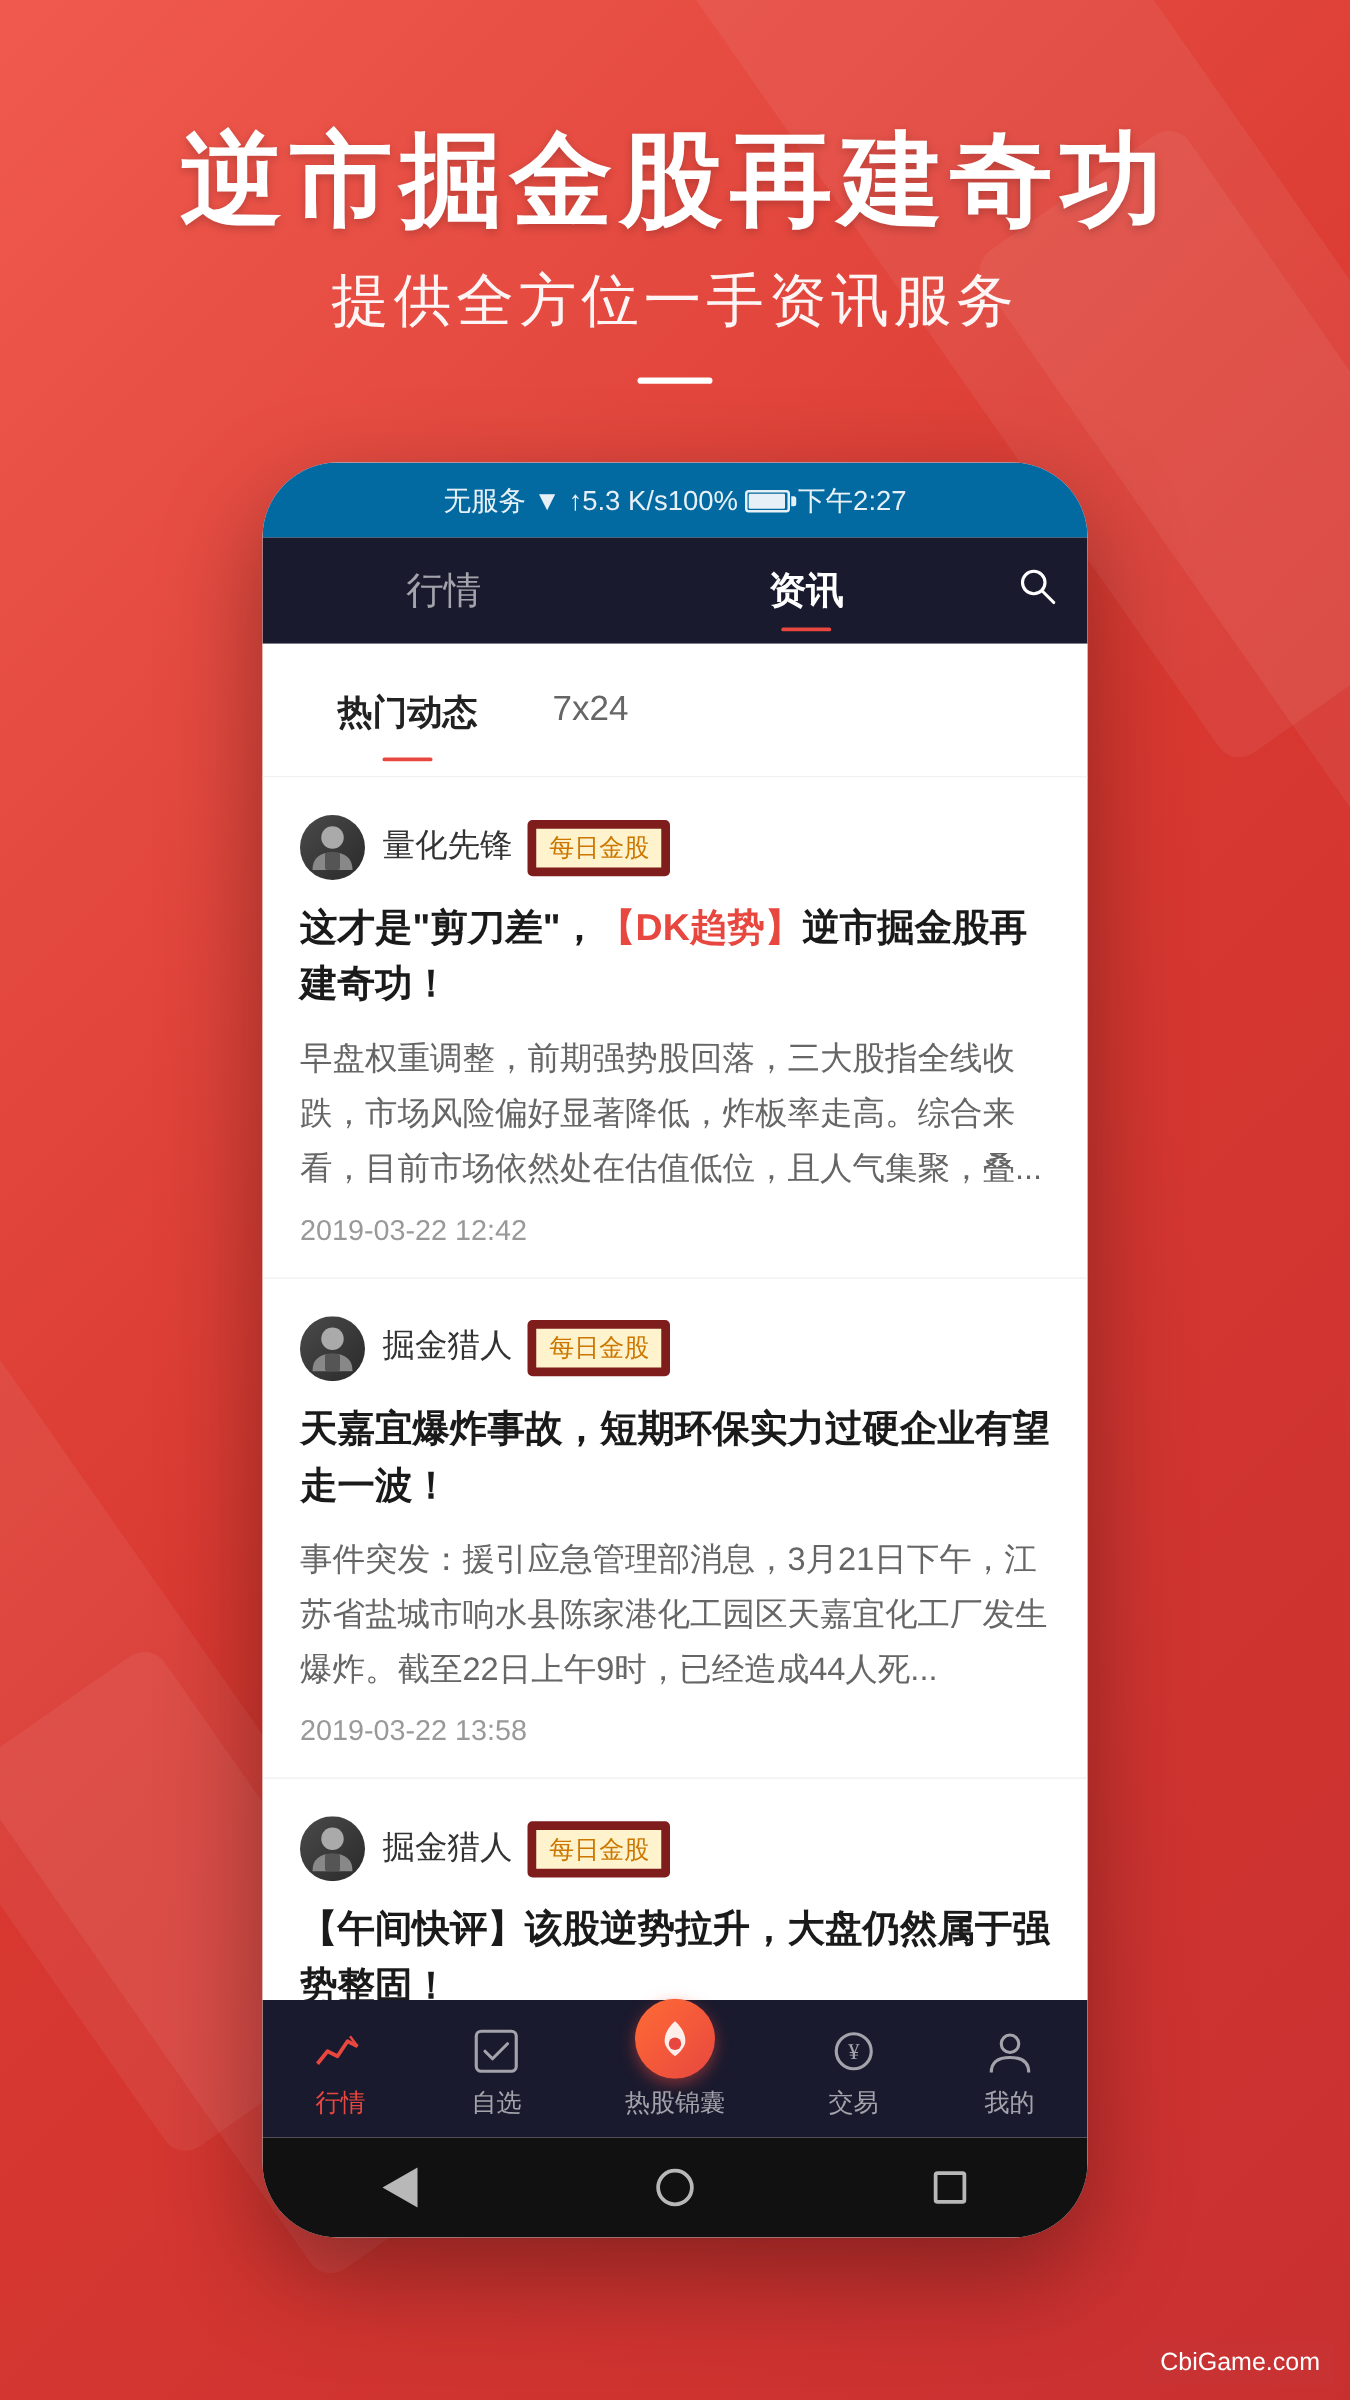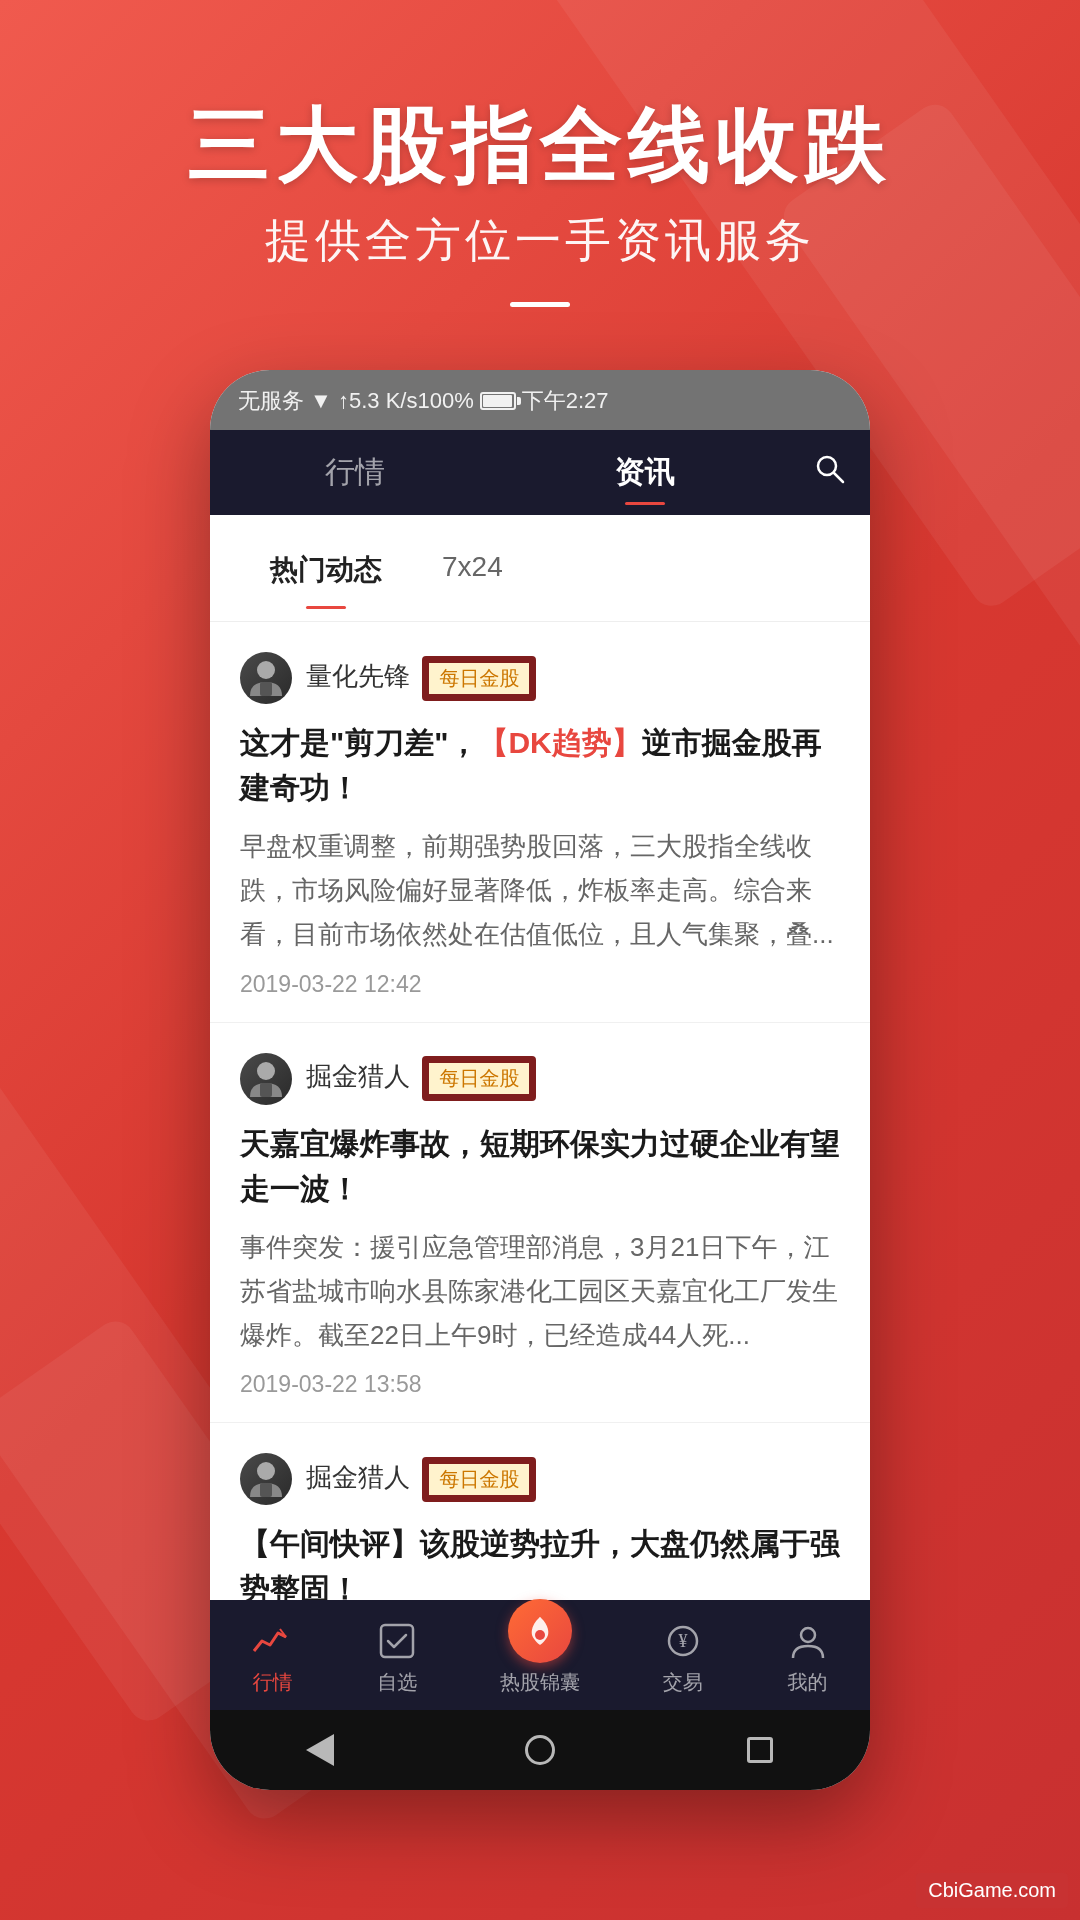--- a/index.html
+++ b/index.html
@@ -80,24 +80,24 @@
       background: white;
       border-radius: 60px;
       overflow: hidden;
       box-shadow: 0 30px 80px rgba(0,0,0,0.35);
       display: flex;
       flex-direction: column;
     }
 
     
     .status-bar {
-      background: #737373;
+      background: #0369a1;
       padding: 16px 28px 14px;
       display: flex;
-      justify-content: flex-start;
+      justify-content: center;
       align-items: center;
       flex-shrink: 0;
     }
     .status-left {
       font-size: 22px;
       color: white;
       opacity: 0.9;
     }
     .status-center {
       font-size: 22px;
@@ -395,21 +395,21 @@
 <body>
 
 <div class="bg-layer">
   <div class="bg-stripe bg-stripe-1"></div>
   <div class="bg-stripe bg-stripe-2"></div>
   <div class="bg-stripe bg-stripe-3"></div>
   <div class="bg-stripe bg-stripe-4"></div>
 </div>
 
 <div class="header-text">
-  <div class="header-title">三大股指全线收跌</div>
+  <div class="header-title">逆市掘金股再建奇功</div>
   <div class="header-subtitle">提供全方位一手资讯服务</div>
   <div class="header-divider"></div>
 </div>
 
 <div class="phone-container">
   <div class="phone-body">
 
     <div class="status-bar">
       <span class="status-left">无服务 ▼ ↑</span>
       <span class="status-center">5.3 K/s</span>

